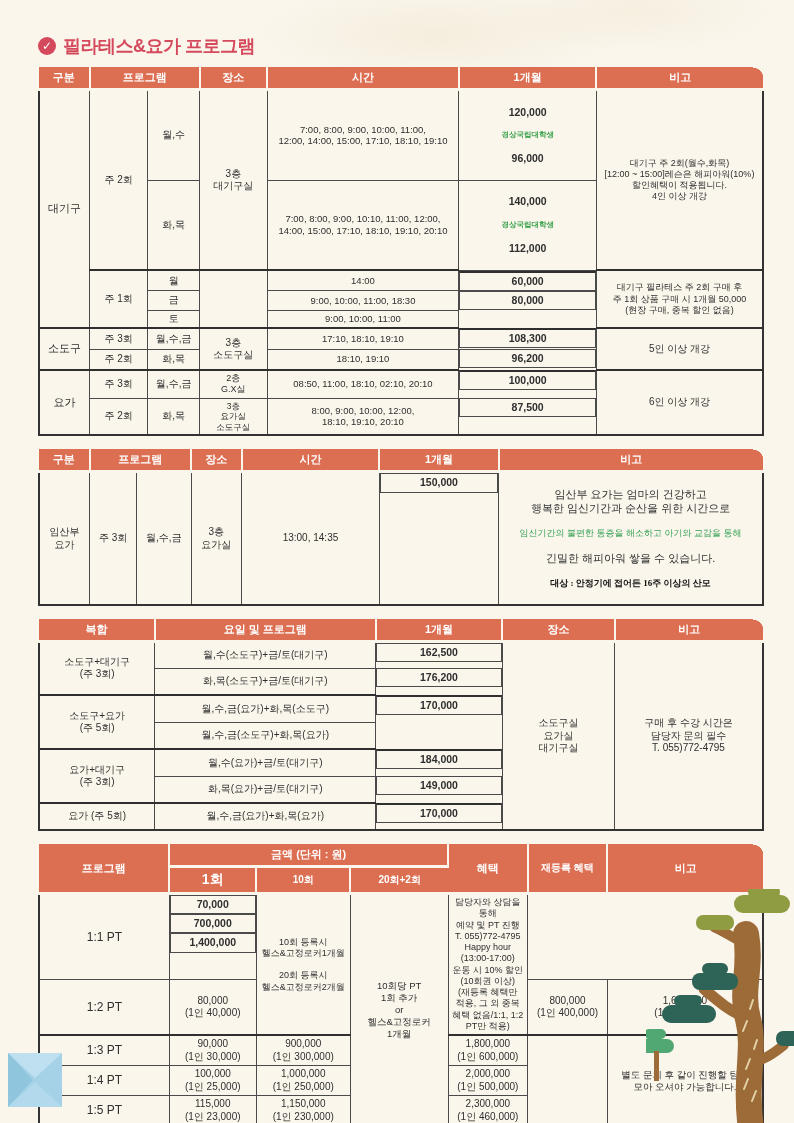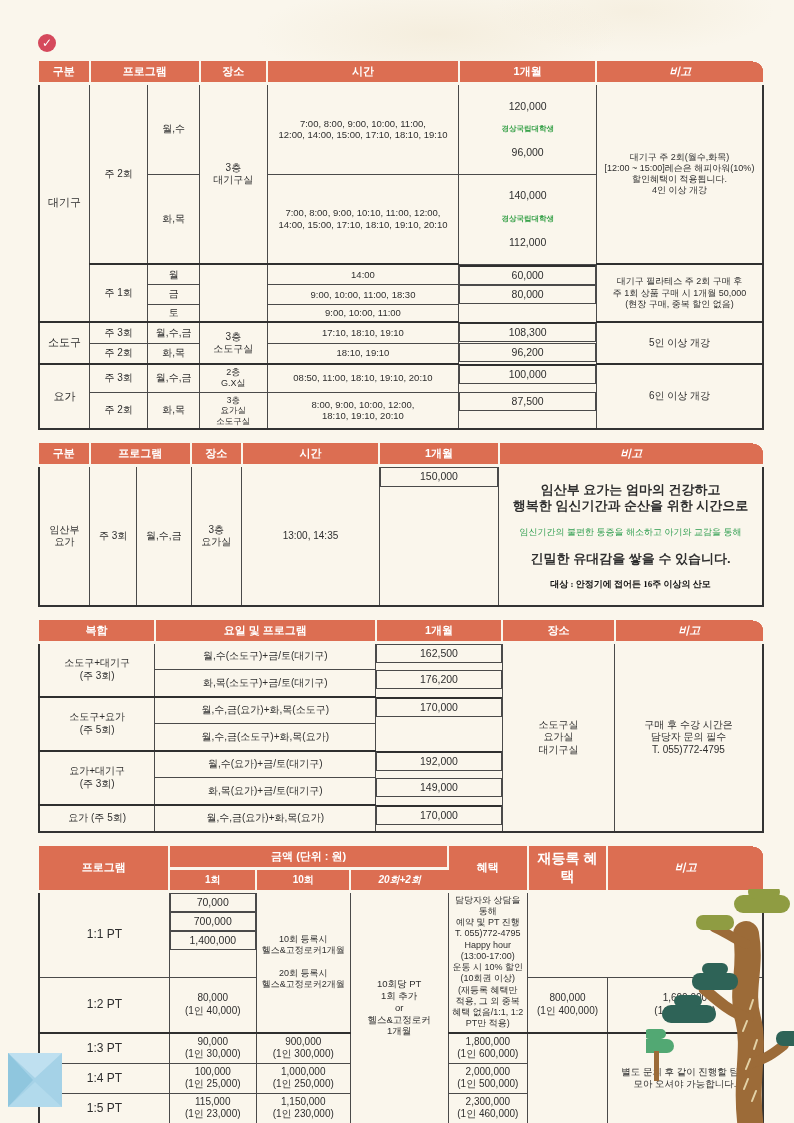--- a/index.html
+++ b/index.html
@@ -16,44 +16,45 @@
   .badge{width:18px;height:18px;border-radius:50%;background:#d5495c;color:#fff;
     display:inline-flex;align-items:center;justify-content:center;font-size:12px;font-weight:bold;}
   .page-title{color:#d5495c;font-size:18px;font-weight:bold;letter-spacing:-0.5px;}
 
   .twrap{position:relative;margin-bottom:13px;}
   .twrap::after{content:'';position:absolute;top:0;right:0;width:11px;height:11px;
     background:radial-gradient(circle 11px at 0 100%, #dc6e52 10px, #faf6ec 10.5px);}
   table{width:100%;border-collapse:collapse;table-layout:fixed;}
   th{background:#dc6e52;color:#fff;font-weight:bold;font-size:11px;padding:3px 2px;
     border-bottom:3px solid #faf6ec;border-right:2px solid #faf6ec;text-align:center;}
-  th:last-child{border-right:none;font-style:italic;}
+  th:last-child{border-right:none;}
   tbody{border:2px solid #333;}
   td{border:1px solid #4a4a4a;text-align:center;vertical-align:middle;
     font-size:10px;line-height:1.25;padding:2px 3px;white-space:pre-line;word-break:keep-all;color:#2e2e2e;}
   tr.gt td{border-top:2px solid #2f2f2f;}
   .fs9{font-size:9px;text-align:center;}
   .fs95{font-size:9.5px;}
   .fs11{font-size:11px;}
   .fs12{font-size:12px;}
-  .price{display:block;font-size:10.5px;}
+  .price{display:block;font-size:10.5px;font-weight:bold;}
   .green-sm{display:block;color:#3aa24b;font-size:7.5px;font-weight:bold;line-height:1.15;}
   .grn{display:block;color:#2e9e4f;font-size:9px;}
-  .pl{display:block;font-size:13px;font-weight:bold;}
+  .pl{display:block;font-size:11px;}
   .blk{display:block;font-size:9px;color:#111;font-family:Liberation Serif, serif;}
   .tree{position:absolute;right:-12px;bottom:-6px;}
   .envelope{position:absolute;left:8px;bottom:16px;}
 </style>
 </head>
 <body>
 
 <div class="content">
 
   <div class="title-row">
     <span class="badge">✓</span>
+    <span class="page-title">필라테스&amp;요가 프로그램</span>
   </div>
 
   <div class="twrap">
   <table>
     <colgroup>
           <col style="width:7%">
           <col style="width:8%">
           <col style="width:7.2%">
           <col style="width:9.3%">
           <col style="width:26.5%">
@@ -133,21 +134,21 @@
         <td>화,목</td>
         <td class="fs95">18:10, 19:10</td>
         <td class="price">96,200</td>
       </tr>
       <tr class="gt" style="height:21px">
         <td rowspan="2" class="fs11">요가</td>
         <td>주 3회</td>
         <td>월,수,금</td>
         <td class="fs9">2층
 G.X실</td>
-        <td class="fs95">08:50, 11:00, 18:10, 19:10, 20:10</td>
+        <td class="fs95">08:50, 11:00, 18:10, 02:10, 20:10</td>
         <td class="price">100,000</td>
         <td rowspan="2">6인 이상 개강</td>
       </tr>
       <tr style="height:34px">
         <td>주 2회</td>
         <td>화,목</td>
         <td style="font-size:8.5px">3층
 요가실
 소도구실</td>
         <td class="fs95">8:00, 9:00, 10:00, 12:00,
@@ -186,21 +187,21 @@
         <td>주 3회</td>
         <td>월,수,금</td>
         <td>3층
 요가실</td>
         <td>13:00, 14:35</td>
         <td class="price">150,000</td>
         <td>
           <span class="pl">임산부 요가는 엄마의 건강하고
 행복한 임신기간과 순산을 위한 시간으로</span>
           <span class="grn">임신기간의 불편한 통증을 해소하고 아기와 교감을 통해</span>
-          <span class="pl">긴밀한 유대감을 쌓을 수 있습니다.</span>
+          <span class="pl">긴밀한 해피아워 쌓을 수 있습니다.</span>
           <b class="blk">대상 : 안정기에 접어든 16주 이상의 산모</b>
         </td>
       </tr>
     </tbody>
   </table>
   </div>
 
   <div class="twrap">
   <table>
     <colgroup>
@@ -242,21 +243,21 @@
         <td>월,수,금(요가)+화,목(소도구)</td>
         <td rowspan="2" class="price">170,000</td>
       </tr>
       <tr style="height:27px">
         <td>월,수,금(소도구)+화,목(요가)</td>
       </tr>
       <tr class="gt" style="height:27px">
         <td rowspan="2">요가+대기구
 (주 3회)</td>
         <td>월,수(요가)+금/토(대기구)</td>
-        <td class="price">192,000</td>
+        <td class="price">184,000</td>
       </tr>
       <tr style="height:27px">
         <td>화,목(요가)+금/토(대기구)</td>
         <td class="price">149,000</td>
       </tr>
       <tr class="gt" style="height:27px">
         <td>요가 (주 5회)</td>
         <td>월,수,금(요가)+화,목(요가)</td>
         <td class="price">170,000</td>
       </tr>
@@ -273,25 +274,25 @@
           <col style="width:13.5%">
           <col style="width:11%">
           <col style="width:11%">
           <col style="width:21.5%">
         </colgroup>
     <thead>
       <tr>
         <th rowspan="2">프로그램</th>
         <th colspan="3">금액 (단위 : 원)</th>
         <th rowspan="2">혜택</th>
-        <th rowspan="2" style="font-size:14px">재등록 혜택</th>
+        <th rowspan="2" style="font-size:10px">재등록 혜택</th>
         <th rowspan="2">비고</th>
       </tr>
       <tr>
-        <th style="font-size:10px">1회</th>
+        <th style="font-size:14px">1회</th>
         <th style="font-size:10px">10회</th>
         <th style="font-size:10px"><span>20회</span><b>+2회</b></th>
       </tr>
     </thead>
     <tbody>
       <tr style="height:38px">
         <td class="fs12">1:1 PT</td>
         <td class="price">70,000</td>
         <td class="price">700,000</td>
         <td class="price">1,400,000</td>

